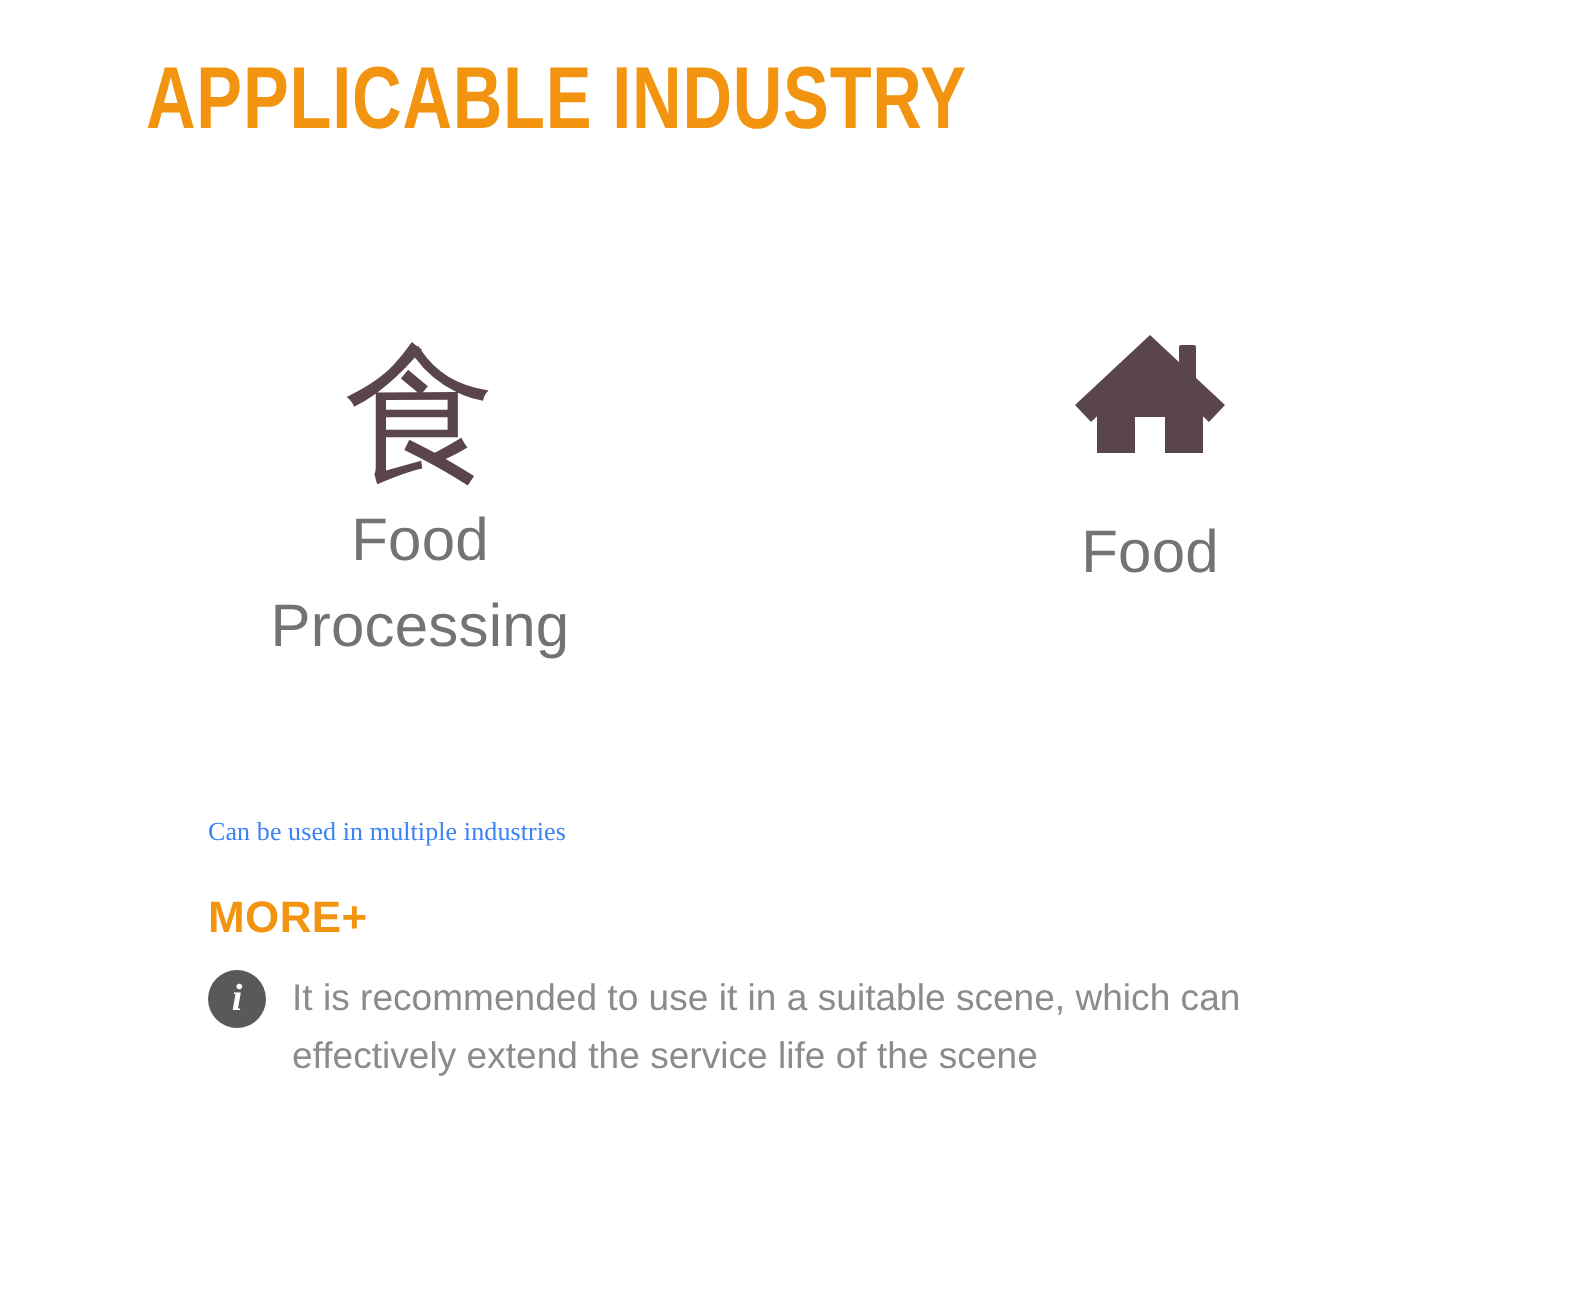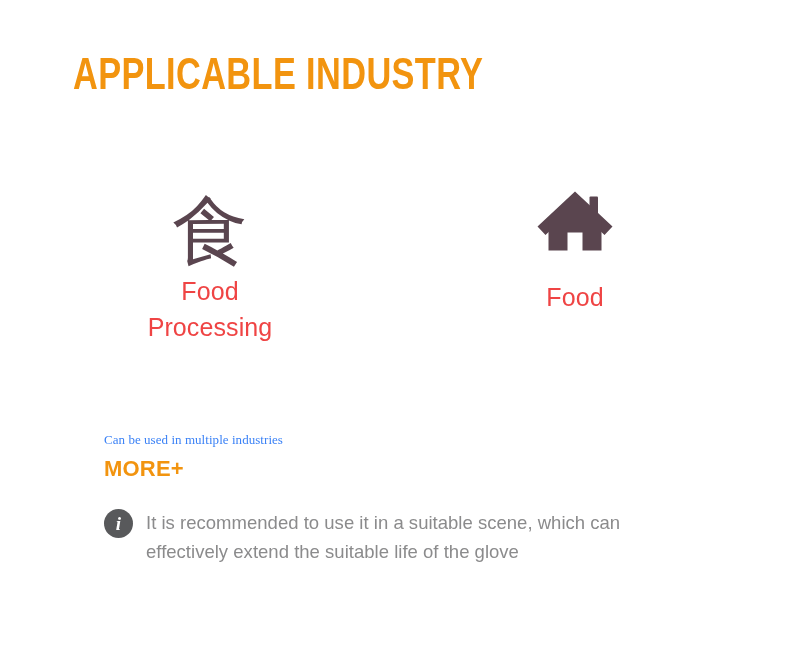--- a/index.html
+++ b/index.html
@@ -11,21 +11,20 @@
     height: 645px;
     background: #ffffff;
     font-family: "Liberation Sans", sans-serif;
     overflow: hidden;
   }
   .page {
     position: relative;
     width: 790px;
     height: 546px;
     background: #ffffff;
-    margin-top: 24px;
   }
 
   
   .section-title {
     position: absolute;
     left: 73px;
     top: 25px;
     font-family: "Liberation Sans", sans-serif;
     font-size: 44px;
     font-weight: bold;
@@ -52,23 +51,23 @@
   }
   .industry-icon {
     height: 92px;
     display: flex;
     align-items: flex-end;
     justify-content: center;
   }
   .industry-label {
     margin-top: 8px;
     font-family: "Liberation Sans", sans-serif;
-    font-size: 25px;
+    font-size: 30px;
     font-weight: 400;
-    color: #ef4444;
+    color: #737373;
     line-height: 1.42;
     letter-spacing: 0.1px;
     white-space: pre-line;
   }
 
   
   .col-food  { left: 125px; width: 170px; }
   .col-lab   { left: 300px; width: 190px; }
   .col-home  { left: 500px; width: 150px; }
 
@@ -92,21 +91,21 @@
     top: 408px;
     font-family: Liberation Serif, serif;
     font-size: 13px;
     color: #3b82f6;
     letter-spacing: 0.05px;
     white-space: nowrap;
   }
   .more-link {
     position: absolute;
     left: 104px;
-    top: 432px;
+    top: 446px;
     font-family: "Liberation Sans", sans-serif;
     font-size: 22px;
     font-weight: bold;
     color: #f2940f;
     letter-spacing: 0.2px;
     white-space: nowrap;
     cursor: pointer;
   }
 
   
@@ -180,16 +179,16 @@
     </div>
 
   </div>
 
   <div class="tagline">Can be used in multiple industries</div>
 
   <div class="more-link">MORE+</div>
 
   <div class="notice">
     <div class="notice-icon">i</div>
-    <div class="notice-text">It is recommended to use it in a suitable scene, which can effectively extend the suitable life of the glove</div>
+    <div class="notice-text">It is recommended to use it in a suitable scene, which can effectively extend the service life of the scene</div>
   </div>
 
 </div>
 
 </body></html>

